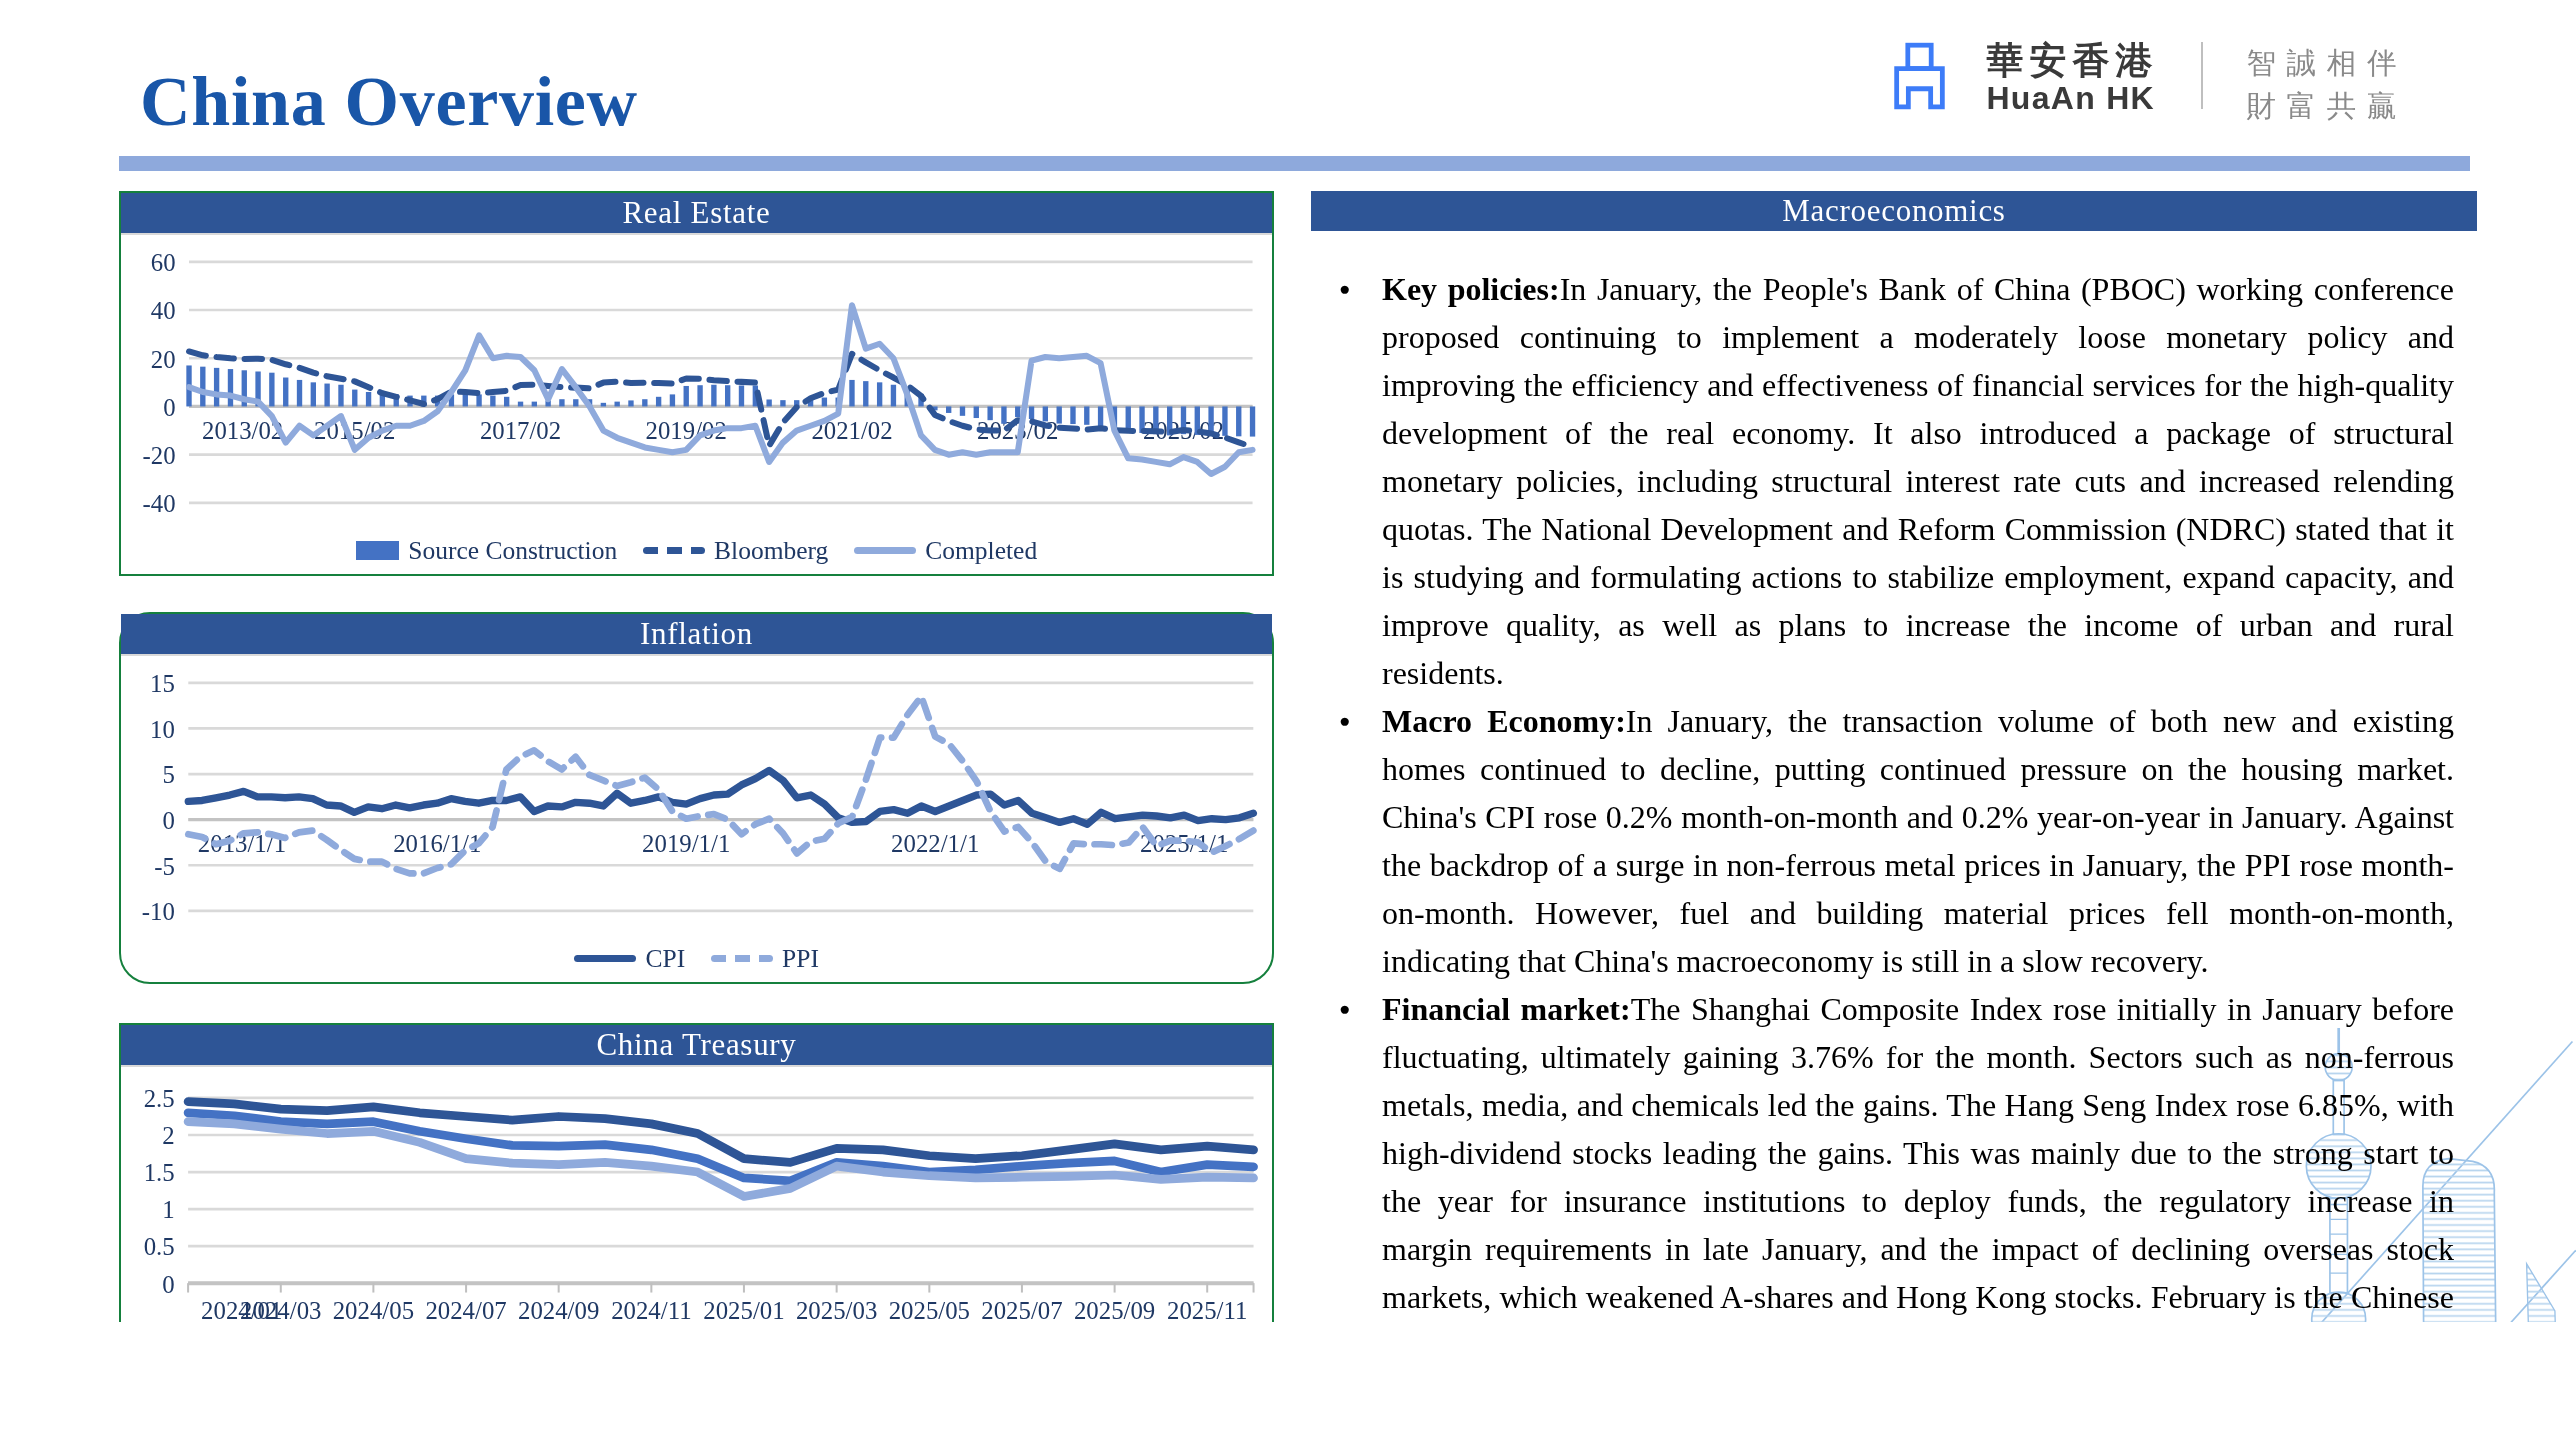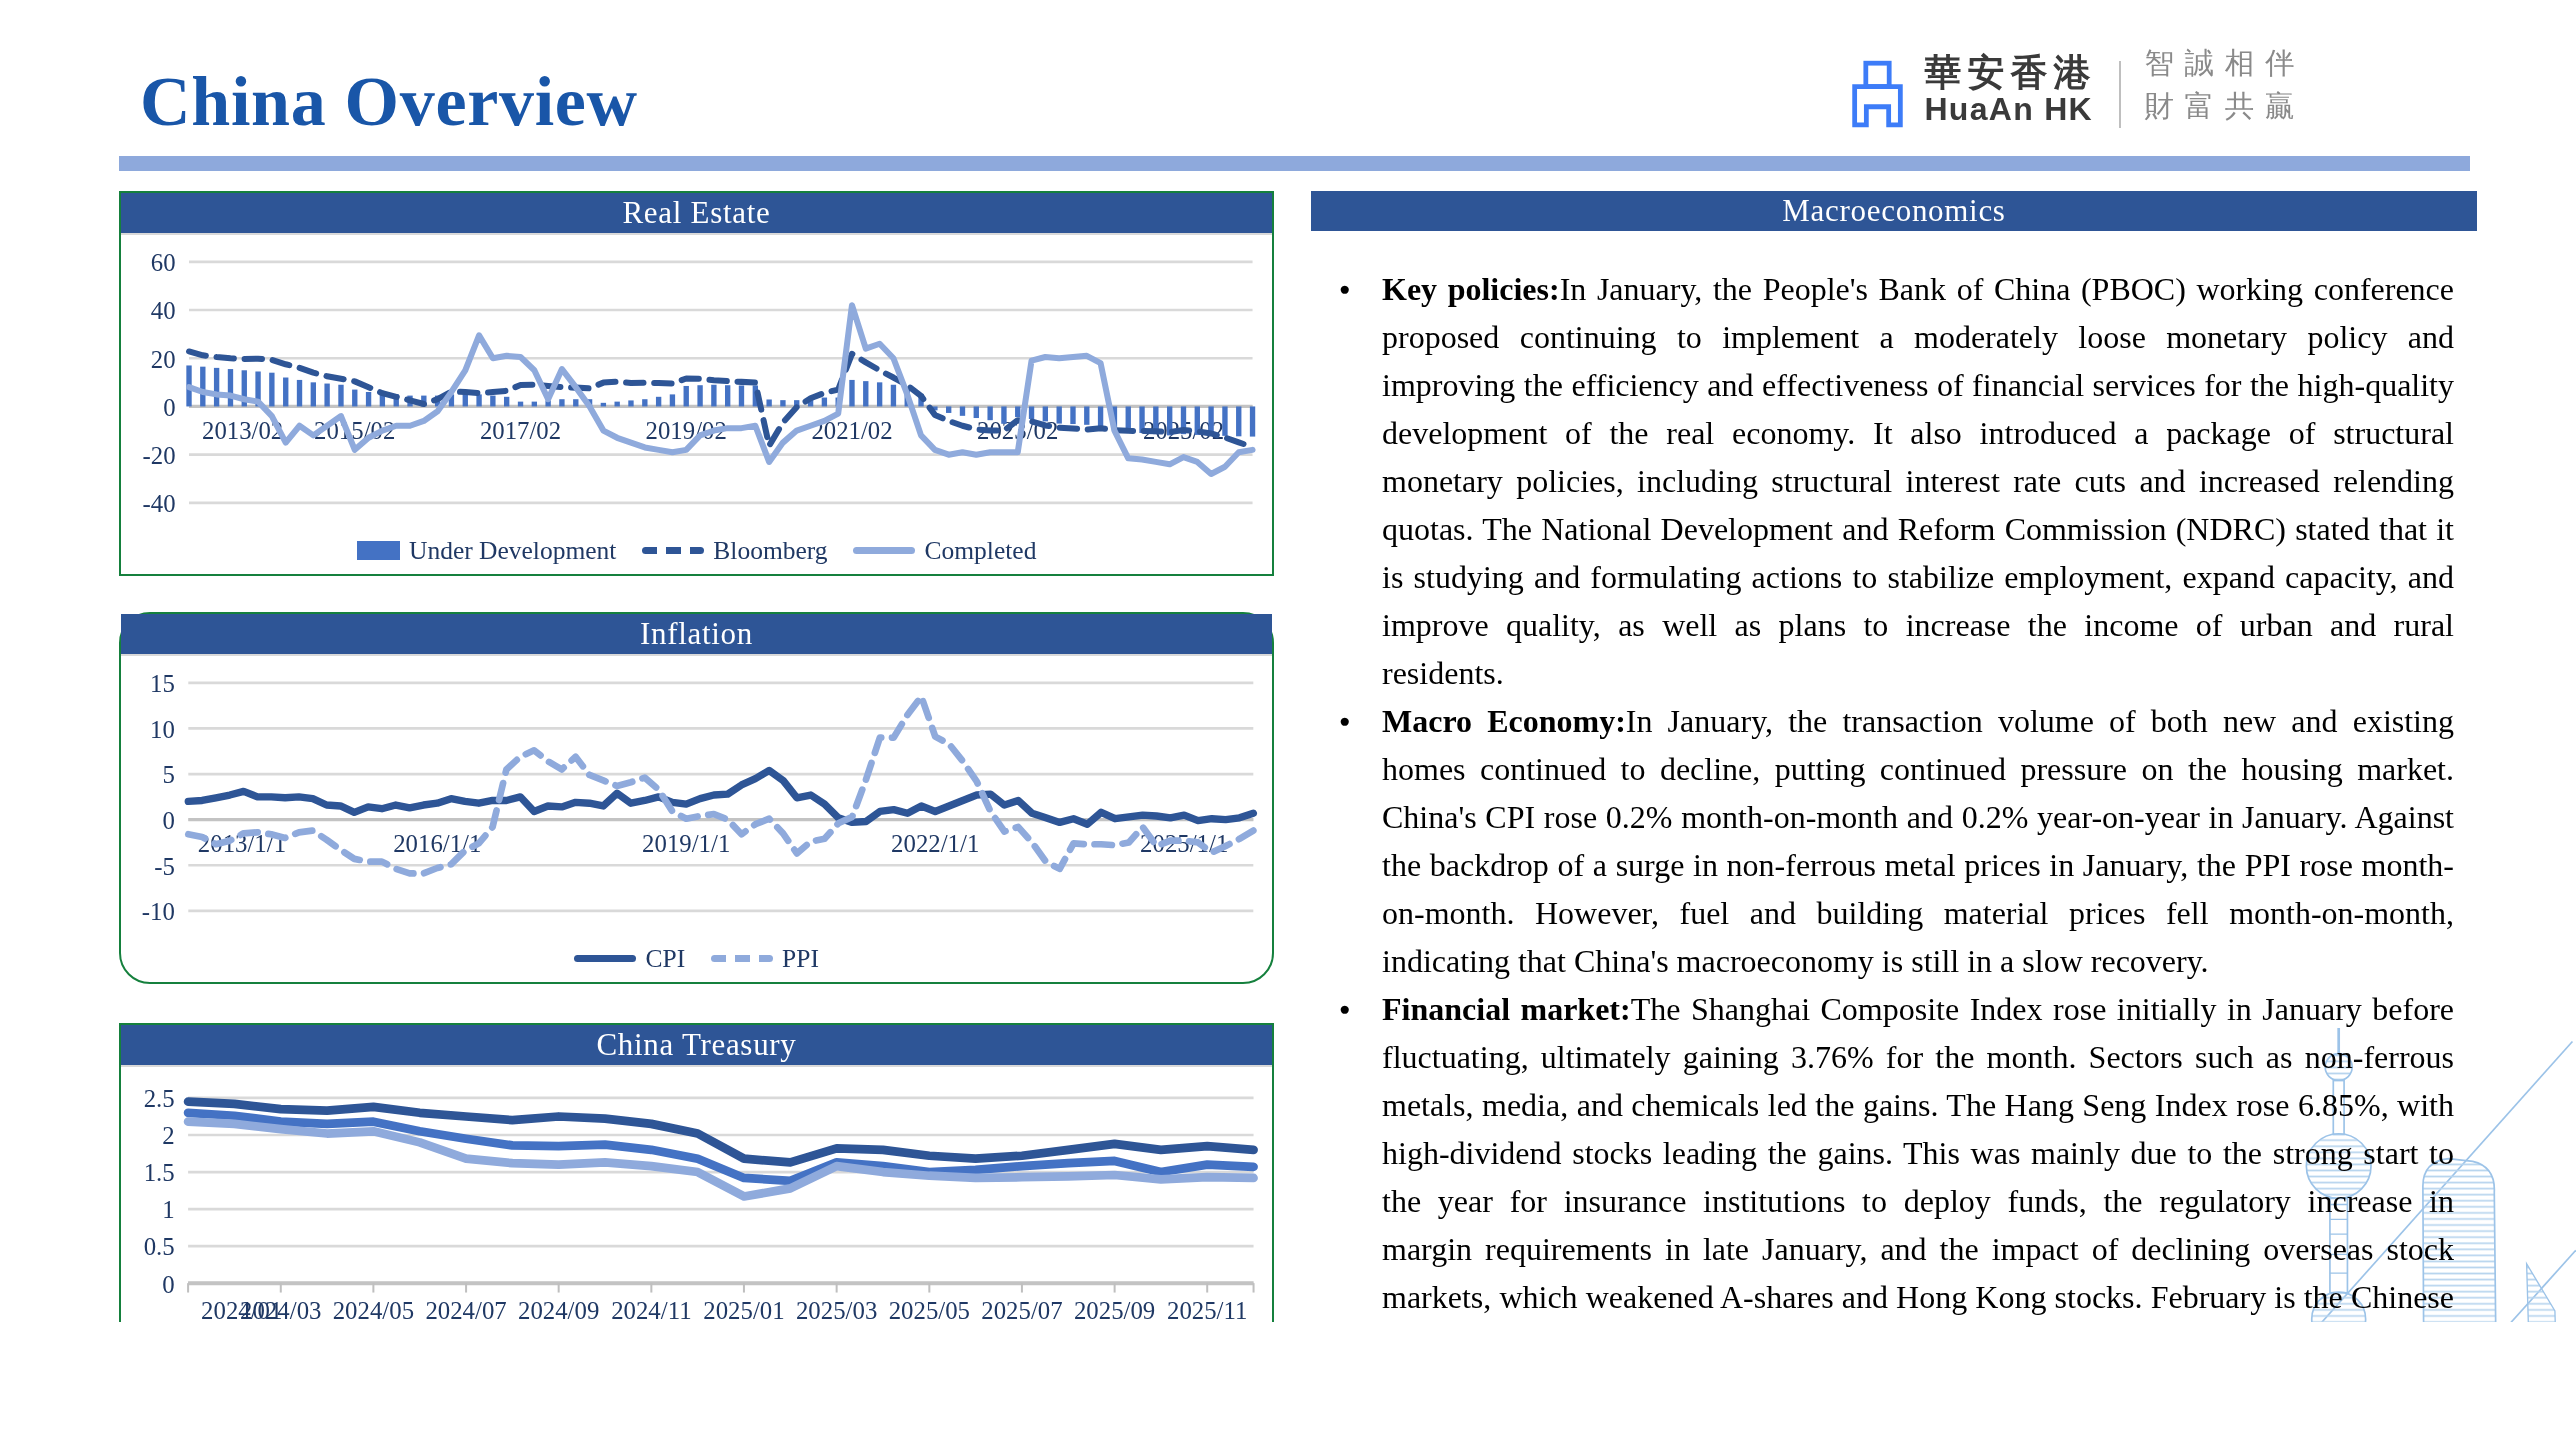--- a/index.html
+++ b/index.html
@@ -1,22 +1,22 @@
 <!DOCTYPE html>
 <html style="font-size:10.7px"><head>
 <meta charset="utf-8">
 <style>
   html,body{margin:0;padding:0;background:#fff;}
   .page{position:relative;width:2576px;height:1322px;background:#fff;overflow:hidden;
         font-family:"Liberation Serif",serif;color:#000;}
   
   .page-title{position:absolute;left:140px;top:14.8px;font-size:70px;font-weight:bold;
               color:#1956a8;letter-spacing:0.7px;}
-  .logo{position:absolute;left:1848px;top:42px;display:flex;align-items:flex-end;
-        font-family:"Liberation Sans",sans-serif;}
+  .logo{position:absolute;left:1890px;top:42px;display:flex;align-items:flex-start;
+        font-family:"Liberation Sans",sans-serif;gap:20px;}
   .logo-texts{margin-left:17.4px;}
   .logo-zh{font-size:37px;font-weight:700;color:#3a3a3a;letter-spacing:6px;line-height:1.05;}
   .logo-en{font-size:32px;font-weight:600;color:#3a3a3a;letter-spacing:1.3px;line-height:1.1;}
   .logo-sep{width:2px;height:67px;background:#bfbfbf;margin:0 23px;}
   .logo-tagline{font-size:29.5px;color:#8a8a8a;letter-spacing:10.7px;line-height:1.45;font-weight:500;}
   .divider-bar{position:absolute;left:119px;top:156px;width:2351px;height:15.4px;background:#8EA9DC;}
   
   .left-col{position:absolute;left:119px;top:191px;width:1155px;z-index:2;}
   .panel{border:2px solid #15803d;background:#fff;box-sizing:border-box;width:1155px;}
   .panel-header{height:40px;background:#2e5596;color:#fff;font-size:31px;
@@ -205,21 +205,21 @@
             <rect x="1622.1" y="256.0" width="8" height="43.2" fill="#4472C4"></rect>
             <rect x="1642.8" y="256.0" width="8" height="43.9" fill="#4472C4"></rect>
             <rect x="1663.4" y="256.0" width="8" height="44.6" fill="#4472C4"></rect>
             <rect x="1684.0" y="256.0" width="8" height="45.0" fill="#4472C4"></rect>
             <polyline points="100.0,173.9 120.6,179.7 141.2,182.2 161.9,184.0 182.5,185.1 203.1,184.7 223.7,186.5 244.4,193.0 265.0,198.4 285.6,205.6 306.2,211.0 326.9,214.6 347.5,218.6 368.1,227.2 388.7,236.2 409.4,241.6 430.0,247.0 450.6,252.4 471.2,245.2 491.8,233.7 512.5,234.4 533.1,236.2 553.7,234.4 574.3,232.6 595.0,224.0 615.6,223.6 636.2,225.4 656.8,227.2 677.5,227.9 698.1,229.0 718.7,220.4 739.3,218.9 759.9,221.1 780.6,220.4 801.2,221.1 821.8,221.8 842.4,214.2 863.1,214.6 883.7,216.8 904.3,218.2 924.9,219.3 945.6,220.4 966.2,314.7 986.8,280.1 1007.4,257.1 1028.1,243.8 1048.7,235.8 1069.3,230.8 1089.9,177.5 1110.5,190.1 1131.2,202.0 1151.8,212.8 1172.4,224.3 1193.0,240.2 1213.7,268.6 1234.3,277.6 1254.9,284.8 1275.5,290.2 1296.2,292.0 1316.8,292.0 1337.4,276.5 1358.0,278.3 1378.6,284.4 1399.3,287.7 1419.9,288.8 1440.5,290.6 1461.1,288.4 1481.8,291.3 1502.4,292.4 1523.0,292.7 1543.6,293.1 1564.3,294.2 1584.9,291.3 1605.5,293.1 1626.1,296.3 1646.8,302.4 1667.4,309.6 1688.0,316.8" fill="none" stroke="#2E5596" stroke-width="9" stroke-linecap="round" stroke-linejoin="round" stroke-dasharray="26 16"></polyline>
             <polyline points="100.0,227.2 120.6,234.4 141.2,238.0 161.9,239.8 182.5,245.2 203.1,248.8 223.7,270.4 244.4,310.0 265.0,284.8 285.6,299.2 306.2,284.8 326.9,270.4 347.5,320.8 368.1,302.8 388.7,292.0 409.4,284.8 430.0,284.8 450.6,277.6 471.2,263.2 491.8,234.4 512.5,202.0 533.1,149.8 553.7,184.0 574.3,180.4 595.0,182.2 615.6,202.0 636.2,245.2 656.8,200.2 677.5,227.2 698.1,256.0 718.7,292.0 739.3,302.8 759.9,310.0 780.6,317.2 801.2,320.8 821.8,324.4 842.4,320.8 863.1,299.2 883.7,292.0 904.3,288.4 924.9,288.4 945.6,284.8 966.2,338.8 986.8,310.0 1007.4,292.0 1028.1,284.8 1048.7,277.6 1069.3,266.8 1089.9,104.8 1110.5,169.6 1131.2,162.4 1151.8,184.0 1172.4,238.0 1193.0,299.2 1213.7,320.8 1234.3,328.0 1254.9,324.4 1275.5,328.0 1296.2,324.4 1316.8,324.4 1337.4,324.4 1358.0,187.6 1378.6,182.2 1399.3,184.0 1419.9,182.2 1440.5,180.4 1461.1,191.2 1481.8,292.0 1502.4,333.4 1523.0,335.2 1543.6,338.8 1564.3,342.4 1584.9,331.6 1605.5,338.8 1626.1,356.8 1646.8,346.0 1667.4,324.4 1688.0,320.8" fill="none" stroke="#8FAADC" stroke-width="9" stroke-linecap="round" stroke-linejoin="round"></polyline>
           </svg>
         <div class="legend">
             <span class="legend-item">
               <span style="display: inline-block; width: 43px; height: 19px; background: rgb(68, 114, 196);"></span>
-              <span>Under Development</span>
+              <span>Source Construction</span>
             </span>
             <span class="legend-item">
               <span style="display: inline-block; width: 62px; height: 7.4px; border-radius: 4px; background: repeating-linear-gradient(90deg, rgb(46, 85, 150) 0px, rgb(46, 85, 150) 14.8px, rgba(0, 0, 0, 0) 14.8px, rgba(0, 0, 0, 0) 24px);"></span>
               <span>Bloomberg</span>
             </span>
             <span class="legend-item">
               <span style="display: inline-block; width: 62px; height: 7.4px; border-radius: 4px; background: rgb(143, 170, 220);"></span>
               <span>Completed</span>
             </span>
           </div>

